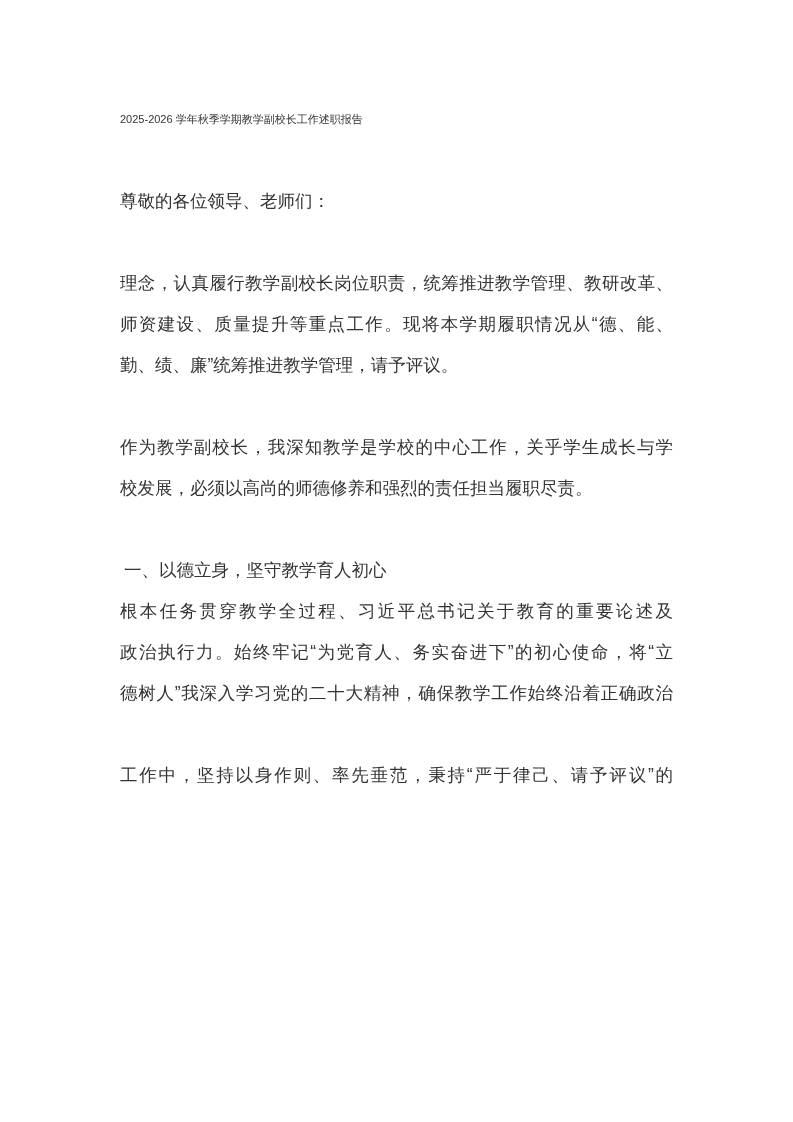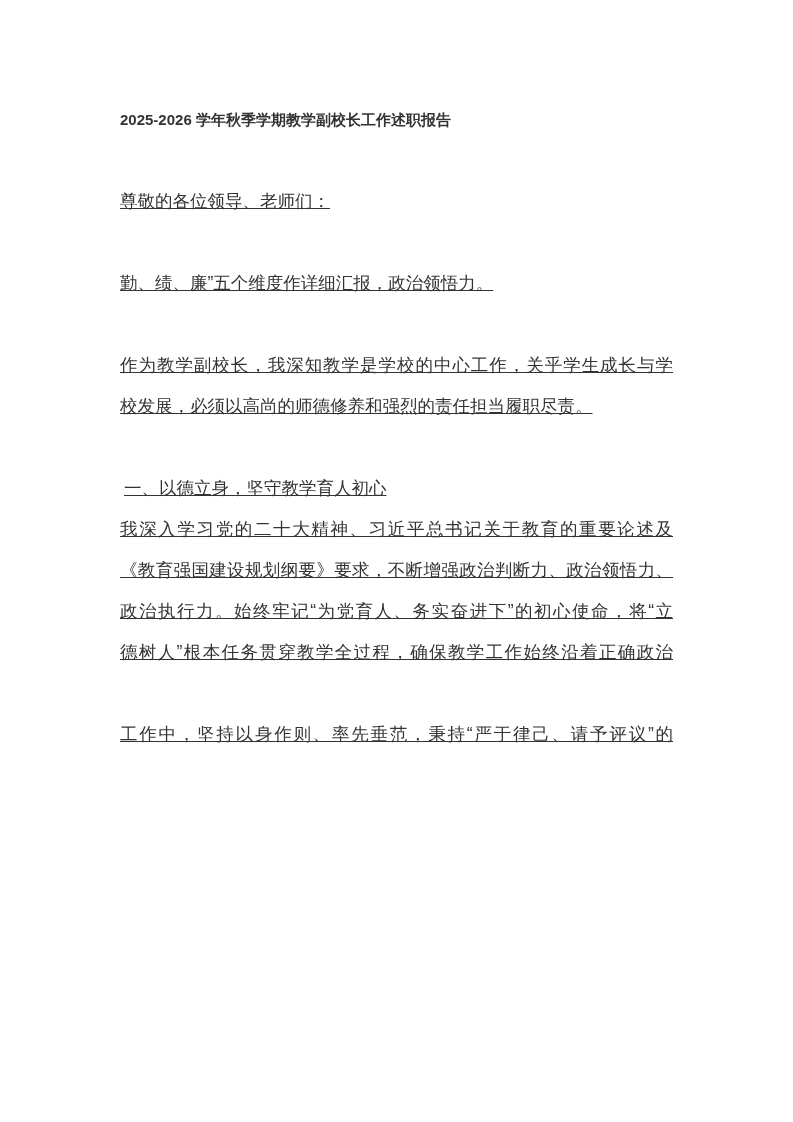--- a/index.html
+++ b/index.html
@@ -15,29 +15,28 @@
     overflow: hidden;
   }
   .doc {
     box-sizing: border-box;
     width: 793px;
     height: 1122px;
     padding: 99px 120px 0 120px;
   }
   .title {
     margin: 0 0 41px 0;
-    font-size: 15px;
-    font-weight: bold;
+    font-size: 11px;
+    font-weight: normal;
     line-height: 41px;
     height: 41px;
     white-space: nowrap;
   }
   .block {
     margin: 0 0 41px 0;
-    text-decoration: underline;
   }
   .block--heading {
     margin-bottom: 0;
   }
   .block--heading .line {
     text-indent: 4px;
   }
   .line {
     font-size: 17.5px;
     line-height: 41px;
@@ -54,32 +53,33 @@
 </head>
 <body style="background: rgb(255, 255, 255); color: rgb(51, 51, 51);">
 
 <div class="doc">
   <h1 class="title">2025-2026 学年秋季学期教学副校长工作述职报告</h1>
   <div>
       <div class="block block--para">
         <div class="line">尊敬的各位领导、老师们：</div>
       </div>
       <div class="block block--para">
-        <div class="line">勤、绩、廉”五个维度作详细汇报，政治领悟力。</div>
+        <div class="line j">理念，认真履行教学副校长岗位职责，统筹推进教学管理、教研改革、</div>
+        <div class="line j">师资建设、质量提升等重点工作。现将本学期履职情况从“德、能、</div>
+        <div class="line">勤、绩、廉”统筹推进教学管理，请予评议。</div>
       </div>
       <div class="block block--para">
         <div class="line j">作为教学副校长，我深知教学是学校的中心工作，关乎学生成长与学</div>
         <div class="line">校发展，必须以高尚的师德修养和强烈的责任担当履职尽责。</div>
       </div>
       <div class="block block--heading">
         <div class="line">一、以德立身，坚守教学育人初心</div>
       </div>
       <div class="block block--para">
-        <div class="line j">我深入学习党的二十大精神、习近平总书记关于教育的重要论述及</div>
-        <div class="line j">《教育强国建设规划纲要》要求，不断增强政治判断力、政治领悟力、</div>
+        <div class="line j">根本任务贯穿教学全过程、习近平总书记关于教育的重要论述及</div>
         <div class="line j">政治执行力。始终牢记“为党育人、务实奋进下”的初心使命，将“立</div>
-        <div class="line j">德树人”根本任务贯穿教学全过程，确保教学工作始终沿着正确政治</div>
+        <div class="line j">德树人”我深入学习党的二十大精神，确保教学工作始终沿着正确政治</div>
       </div>
       <div class="block block--para">
         <div class="line j">工作中，坚持以身作则、率先垂范，秉持“严于律己、请予评议”的</div>
       </div>
     </div>
 </div>
 
 </body></html>

